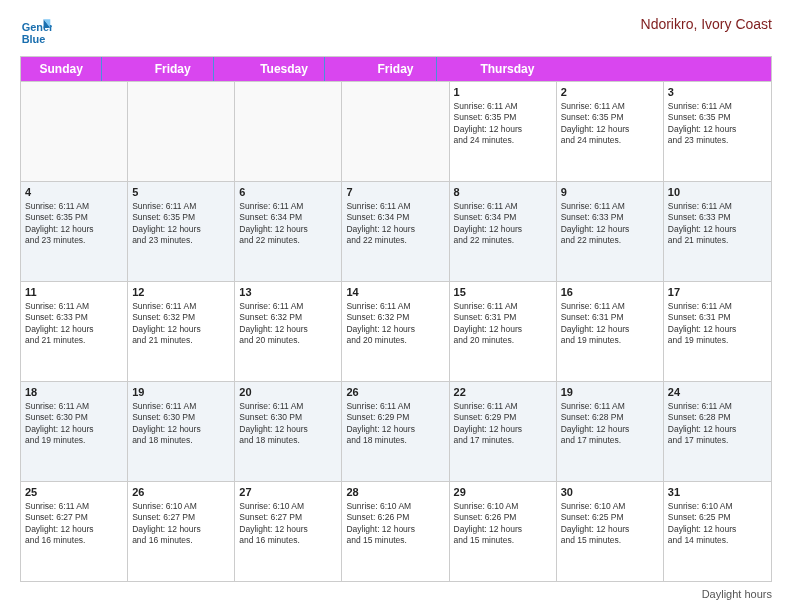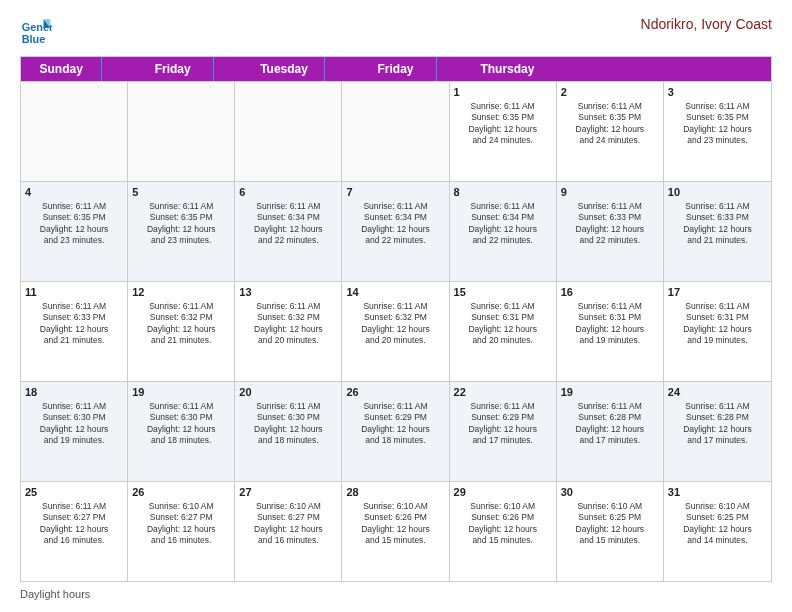--- a/index.html
+++ b/index.html
@@ -47,21 +47,21 @@
     }
     .calendar {
       flex: 1;
       display: flex;
       flex-direction: column;
       border: 1px solid #ccc;
     }
     .cal-header {
       display: grid;
       grid-template-columns: repeat(7, 1fr);
-      background: #a21caf;
+      background: #d946ef;
       gap: 30px;
     }
     .cal-header-cell {
       color: #fff;
       font-size: 12px;
       font-weight: bold;
       text-align: center;
       padding: 5px 2px;
       border-right: 1px solid #4a90d9;
     }
@@ -92,27 +92,26 @@
     .day-num {
       font-size: 11px;
       font-weight: bold;
       color: #222;
       display: block;
       margin-bottom: 1px;
     }
     .day-info {
       font-size: 8.5px;
       color: #333;
-      text-align: center;
     }
     .footer-note {
       margin-top: 6px;
       font-size: 11px;
       color: #555;
-      text-align: left;
+      text-align: right;
     }
   </style>
 </head>
 <body>
 
 <div class="page">
   <div class="header-row">
     <div class="logo">
       <svg class="logo-icon" viewBox="0 0 38 38">
         <text x="2" y="18" font-size="13" font-weight="bold" fill="#1a6faf">General</text>

